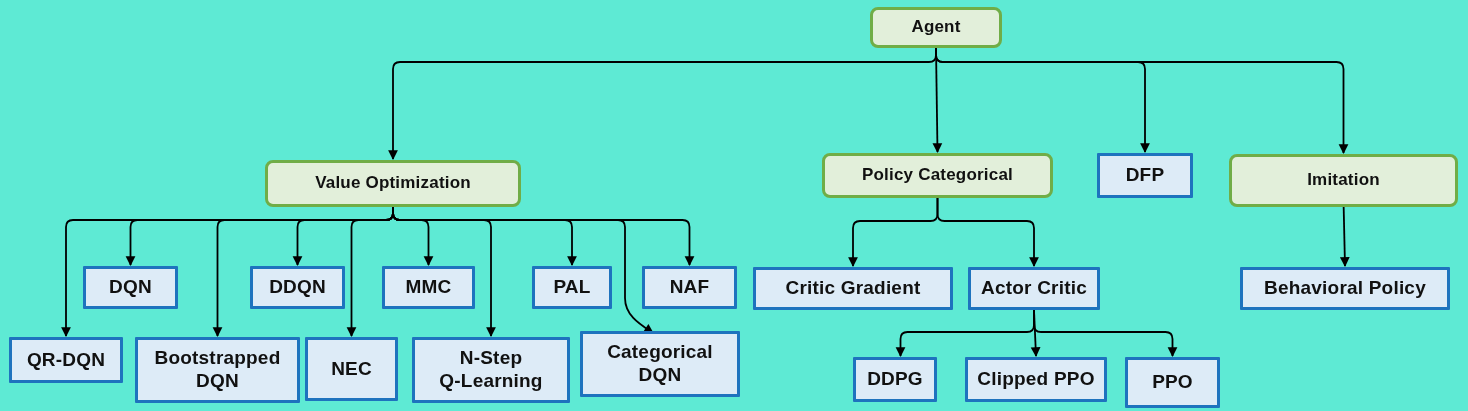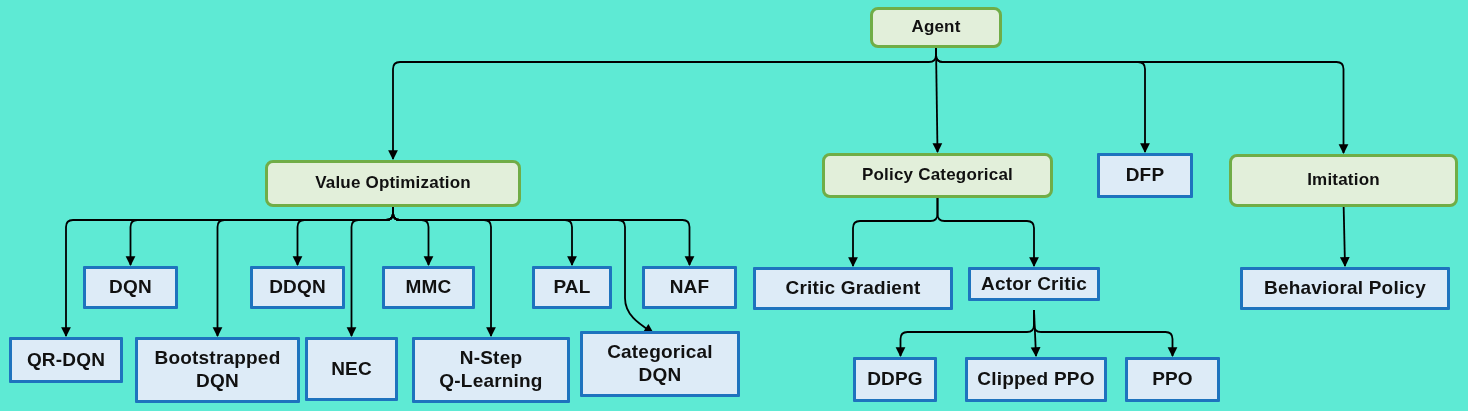--- a/index.html
+++ b/index.html
@@ -85,19 +85,19 @@
       <div class="node algorithm" style="left: 642px; top: 266px; width: 95px; height: 43px;"><span>NAF</span></div>
       <div class="node algorithm" style="left: 9px; top: 337px; width: 114px; height: 46px;"><span>QR-DQN</span></div>
       <div class="node algorithm" style="left: 135px; top: 337px; width: 165px; height: 66px;"><span>Bootstrapped
 DQN</span></div>
       <div class="node algorithm" style="left: 305px; top: 337px; width: 93px; height: 64px;"><span>NEC</span></div>
       <div class="node algorithm" style="left: 412px; top: 337px; width: 158px; height: 66px;"><span>N-Step
 Q-Learning</span></div>
       <div class="node algorithm" style="left: 580px; top: 331px; width: 160px; height: 66px;"><span>Categorical
 DQN</span></div>
       <div class="node algorithm" style="left: 753px; top: 267px; width: 200px; height: 43px;"><span>Critic Gradient</span></div>
-      <div class="node algorithm" style="left: 968px; top: 267px; width: 132px; height: 34px;"><span>Actor Critic</span></div>
+      <div class="node algorithm" style="left: 968px; top: 267px; width: 132px; height: 43px;"><span>Actor Critic</span></div>
       <div class="node algorithm" style="left: 853px; top: 357px; width: 84px; height: 45px;"><span>DDPG</span></div>
       <div class="node algorithm" style="left: 965px; top: 357px; width: 142px; height: 45px;"><span>Clipped PPO</span></div>
-      <div class="node algorithm" style="left: 1125px; top: 357px; width: 95px; height: 45px;"><span>PPO</span></div>
+      <div class="node algorithm" style="left: 1125px; top: 357px; width: 95px; height: 51px;"><span>PPO</span></div>
       <div class="node algorithm" style="left: 1240px; top: 267px; width: 210px; height: 43px;"><span>Behavioral Policy</span></div>
     </div>
 </div>
 
 </body></html>

